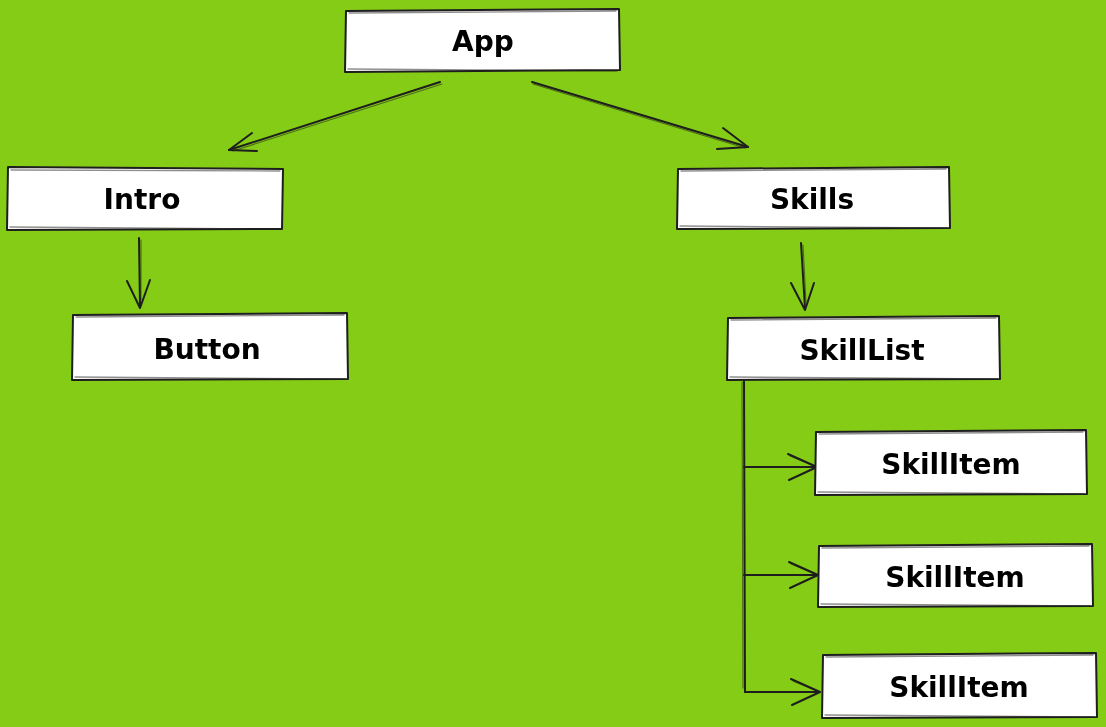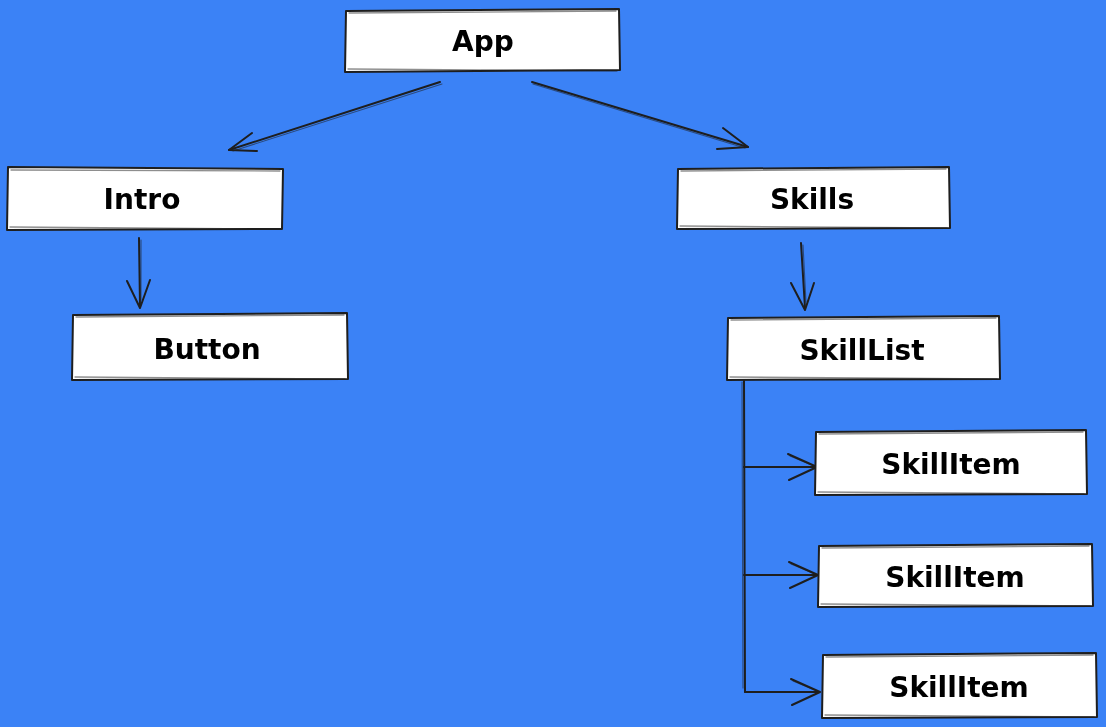--- a/index.html
+++ b/index.html
@@ -1,16 +1,16 @@
 <!DOCTYPE html>
 <html><head>
 <meta charset="utf-8">
 <style>
   html,body{margin:0;padding:0;background:#ffffff;}
-  .stage{position:relative;width:1106px;height:727px;background:#3b82f6;overflow:hidden;}
+  .stage{position:relative;width:1106px;height:727px;background:#84cc16;overflow:hidden;}
   svg{display:block;}
   .box{fill:#ffffff;stroke:#1e1e1e;stroke-width:2;stroke-linejoin:round;}
   .ghost{fill:none;stroke:#1e1e1e;stroke-width:1.3;opacity:.5;stroke-linecap:round;}
   .edge{fill:none;stroke:#1e1e1e;stroke-width:2;stroke-linecap:round;stroke-linejoin:round;}
   .edge2{fill:none;stroke:#1e1e1e;stroke-width:1.1;opacity:.55;stroke-linecap:round;}
   .lbl{font-family:"DejaVu Sans","Liberation Sans",sans-serif;font-size:28px;font-weight:600;
        fill:#000000;text-anchor:middle;}
 </style>
 </head>
 <body>

